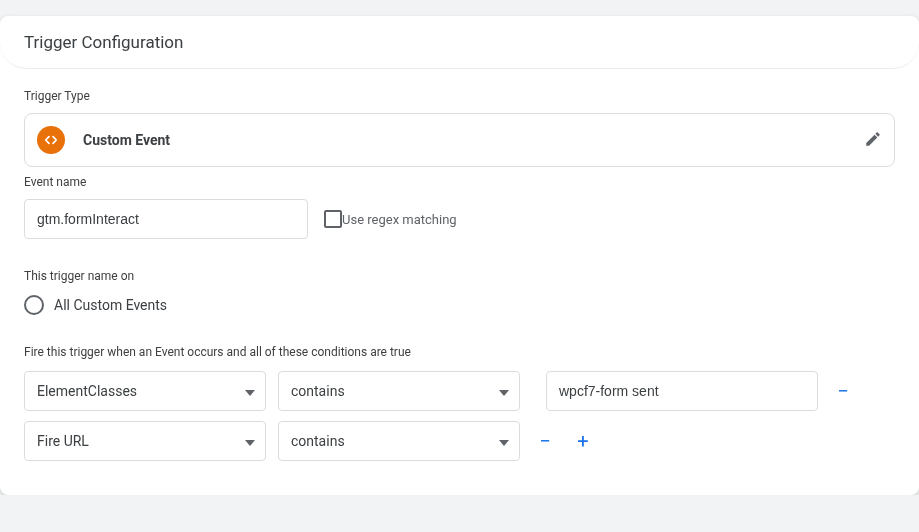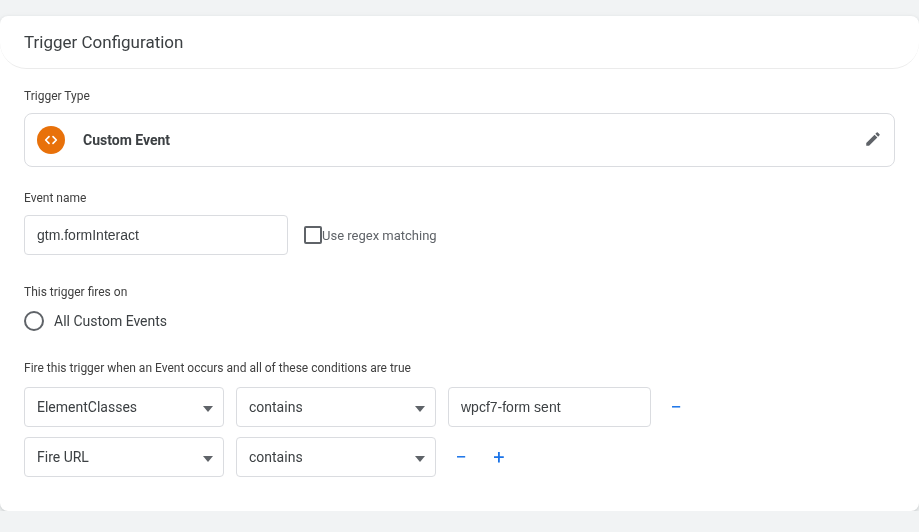--- a/index.html
+++ b/index.html
@@ -17,46 +17,46 @@
                 display: flex; align-items: center; }
     .type-icon { width: 28px; height: 28px; border-radius: 50%; background: var(--accent,#e8710a);
                  display: flex; align-items: center; justify-content: center; margin-right: 18px; flex: none; }
     .type-icon svg { width: 16px; height: 16px; }
     .type-label { font-weight: 700; color: #3c4043; flex: 1; }
     .pencil { color: #5f6368; cursor: pointer; }
     .pencil svg { width: 18px; height: 18px; }
 
     .event-row { display: flex; align-items: center; gap: 16px; }
     .text-input { border: 1px solid #dadce0; border-radius: 4px; padding: 11px 12px;
-                  font-size: 14px; color: #3c4043; width: 264px; }
+                  font-size: 14px; color: #3c4043; width: 284px; }
     .check-row { display: flex; align-items: center; cursor: pointer; }
     .checkbox { width: 18px; height: 18px; border: 2px solid #5f6368; border-radius: 2px; }
     .check-label { font-size: 13px; color: #5f6368; }
 
     .radio-row { display: flex; gap: 28px; align-items: center; }
     .radio { display: flex; align-items: center; gap: 10px; cursor: pointer; }
     .r-outer { width: 20px; height: 20px; border: 2px solid #5f6368; border-radius: 50%;
                display: flex; align-items: center; justify-content: center; }
     .radio.selected .r-outer { border-color: #1a73e8; }
     .r-inner { width: 10px; height: 10px; border-radius: 50%; background: #1a73e8; display: none; }
     .radio.selected .r-inner { display: block; }
     .radio-label { font-size: 14px; color: #3c4043; }
 
     .cond-row { display: flex; align-items: center; gap: 12px; margin-bottom: 10px; }
     .select-box { position: relative; border: 1px solid #dadce0; border-radius: 4px;
-                  padding: 11px 34px 11px 12px; width: 200px; font-size: 14px; color: #3c4043;
+                  padding: 11px 34px 11px 12px; width: 242px; font-size: 14px; color: #3c4043;
                   cursor: pointer; background: #fff; }
     .select-box .caret { position: absolute; right: 10px; top: 50%; transform: translateY(-50%);
                          pointer-events: none; color: #5f6368; }
     .select-box .caret svg { width: 10px; height: 6px; }
-    .cond-value { width: 203px; }
+    .cond-value { width: 272px; margin-left: 14px; }
     .op-btn { width: 26px; height: 26px; display: flex; align-items: center; justify-content: center;
               font-size: 20px; font-weight: 400; color: #1a73e8; cursor: pointer; user-select: none; }
 
-    .mt-24 { margin-top: 24px; }
+    .mt-24 { margin-top: 8px; }
     .mt-30 { margin-top: 30px; }
     .mt-12 { margin-top: 12px; }
   </style>
 </head>
 <body>
 
 <div class="card">
   <div class="card-header">Trigger Configuration</div>
 
   <div class="card-body">
@@ -82,21 +82,21 @@
       <div class="event-row">
         <input class="text-input" type="text" value="gtm.formInteract" style="">
         <div class="check-row">
           <div class="checkbox"></div>
           <span class="check-label">Use regex matching</span>
         </div>
       </div>
     </div>
 
     <div class="mt-30">
-      <div class="section-label">This trigger fires on</div>
+      <div class="section-label">This trigger name on</div>
       <div class="radio-row mt-12">
         <div class="radio">
           <div class="r-outer"></div>
           <span class="radio-label">All Custom Events</span>
         </div>
       </div>
     </div>
 
     <div class="mt-30">
       <div class="section-label">Fire this trigger when an Event occurs and all of these conditions are true</div>

